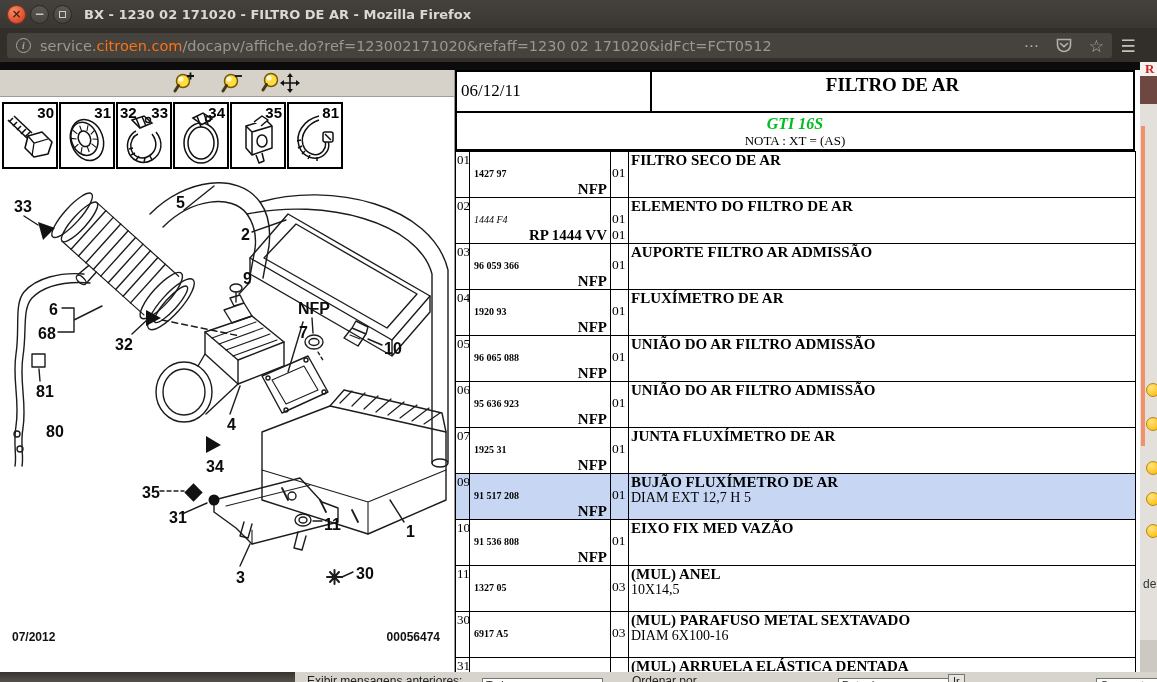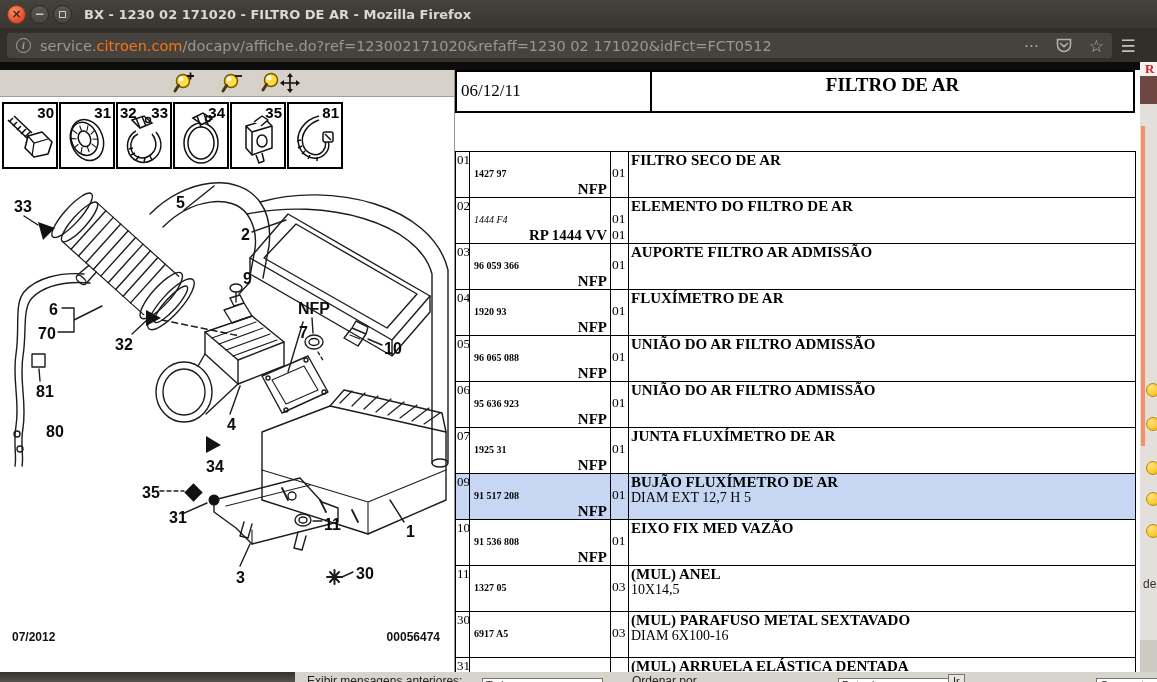--- a/index.html
+++ b/index.html
@@ -331,21 +331,21 @@
           <rect x="187" y="316" width="13" height="13" transform="rotate(45 193.5 322.5)"></rect>
           <circle cx="214" cy="330" r="5.5"></circle>
         </g>
       </svg>
       <div id="callout-layer">
           <div class="callout" style="left: 14px; top: 28px;">33</div>
           <div class="callout" style="left: 176px; top: 24px;">5</div>
           <div class="callout" style="left: 241px; top: 56px;">2</div>
           <div class="callout" style="left: 243px; top: 100px;">9</div>
           <div class="callout" style="left: 49px; top: 131px;">6</div>
-          <div class="callout" style="left: 38px; top: 155px;">70</div>
+          <div class="callout" style="left: 38px; top: 155px;">68</div>
           <div class="callout" style="left: 115px; top: 166px;">32</div>
           <div class="callout" style="left: 298px; top: 130px;">NFP</div>
           <div class="callout" style="left: 299px; top: 154px;">7</div>
           <div class="callout" style="left: 384px; top: 170px;">10</div>
           <div class="callout" style="left: 36px; top: 213px;">81</div>
           <div class="callout" style="left: 46px; top: 253px;">80</div>
           <div class="callout" style="left: 227px; top: 246px;">4</div>
           <div class="callout" style="left: 206px; top: 288px;">34</div>
           <div class="callout" style="left: 142px; top: 314px;">35</div>
           <div class="callout" style="left: 169px; top: 339px;">31</div>
@@ -359,20 +359,24 @@
     </div>
   </div>
 
   <div id="right-pane">
     <div id="hdr-table">
       <div id="hdr-left">
         <div>06/12/11</div>
       </div>
       <div id="hdr-right">FILTRO DE AR</div>
     </div>
+    <div id="gti-row">
+      <div id="gti-name" style="color: rgb(0, 189, 31);">GTI 16S</div>
+      <div id="gti-note">NOTA : XT = (AS)</div>
+    </div>
     <table id="parts-table">
       <tbody id="parts-tbody">
           <tr class="">
             <td class="c-item">01</td>
             <td class="c-ref">
               <div class="ref-main ">1427 97</div>
               <div class="ref-sub ">NFP</div>
             </td>
             <td class="c-qty">
               <div>01</div>

